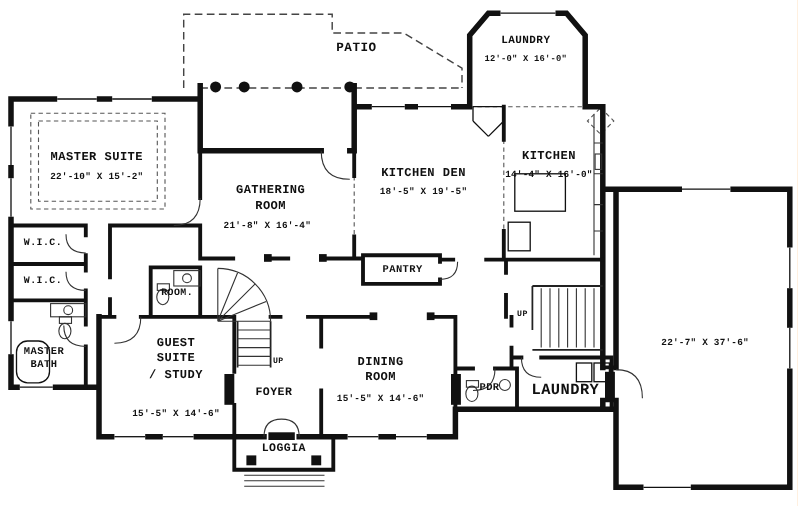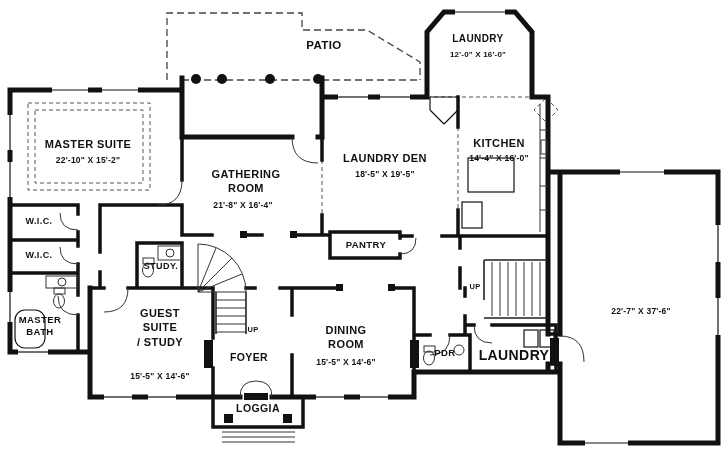--- a/index.html
+++ b/index.html
@@ -1,17 +1,17 @@
 <!DOCTYPE html>
 <html><head>
 <meta charset="utf-8">
 <style>
   html,body{margin:0;padding:0;background:#fff;}
   .plan{position:relative;width:725px;height:460px;background:#fdba74;overflow:hidden;
-        font-family:Liberation Sans, sans-serif;}
+        font-family:Liberation Mono, monospace;}
   .plan svg{position:absolute;left:0;top:0;}
   .lbl{position:absolute;transform:translate(-50%,-50%);color:#101010;font-weight:bold;
        letter-spacing:.4px;white-space:pre-line;text-align:center;line-height:1.3;}
   .dims{font-weight:bold;letter-spacing:.2px;}
   
   .w5{stroke:#111;stroke-width:5;fill:none;stroke-linecap:square;}
   .w3{stroke:#111;stroke-width:3.5;fill:none;stroke-linecap:square;}
   .w2{stroke:#222;stroke-width:1.6;fill:none;}
   .t1{stroke:#333;stroke-width:1;fill:none;}
   .t13{stroke:#111;stroke-width:1.2;fill:none;}
@@ -207,36 +207,36 @@
 
   <div class="lbl" style="left:324px;top:45px;font-size:11.5px">PATIO</div>
 
   <div class="lbl" style="left:478px;top:38px;font-size:10px">LAUNDRY</div>
   <div class="lbl dims" style="left:478px;top:55px;font-size:8px">12'-0" X 16'-0"</div>
 
 
   <div class="lbl" style="left:88px;top:144px;font-size:11px">MASTER SUITE</div>
   <div class="lbl dims" style="left:88px;top:161px;font-size:8.5px">22'-10" X 15'-2"</div>
 
-  <div class="lbl" style="left:385px;top:158px;font-size:11px">LAUNDRY DEN</div>
+  <div class="lbl" style="left:385px;top:158px;font-size:11px">KITCHEN DEN</div>
   <div class="lbl dims" style="left:385px;top:175px;font-size:8.5px">18'-5" X 19'-5"</div>
 
   <div class="lbl" style="left:499px;top:143px;font-size:11px">KITCHEN</div>
   <div class="lbl dims" style="left:499px;top:159px;font-size:8.5px">14'-4" X 16'-0"</div>
 
   <div class="lbl" style="left:246px;top:181px;font-size:11px">GATHERING
 ROOM</div>
   <div class="lbl dims" style="left:243px;top:206px;font-size:8.5px">21'-8" X 16'-4"</div>
 
   <div class="lbl" style="left:39px;top:222px;font-size:9px">W.I.C.</div>
   <div class="lbl" style="left:39px;top:256px;font-size:9px">W.I.C.</div>
 
   <div class="lbl" style="left:366px;top:245px;font-size:9.5px">PANTRY</div>
 
-  <div class="lbl" style="left:161px;top:267px;font-size:9px">STUDY.</div>
+  <div class="lbl" style="left:161px;top:267px;font-size:9px">ROOM.</div>
 
   <div class="lbl" style="left:40px;top:326px;font-size:9.5px">MASTER
 BATH</div>
 
   <div class="lbl" style="left:160px;top:327px;font-size:11px">GUEST
 SUITE
 / STUDY</div>
   <div class="lbl dims" style="left:160px;top:377px;font-size:8.5px">15'-5" X 14'-6"</div>
 
   <div class="lbl" style="left:249px;top:358px;font-size:10.5px">FOYER</div>

